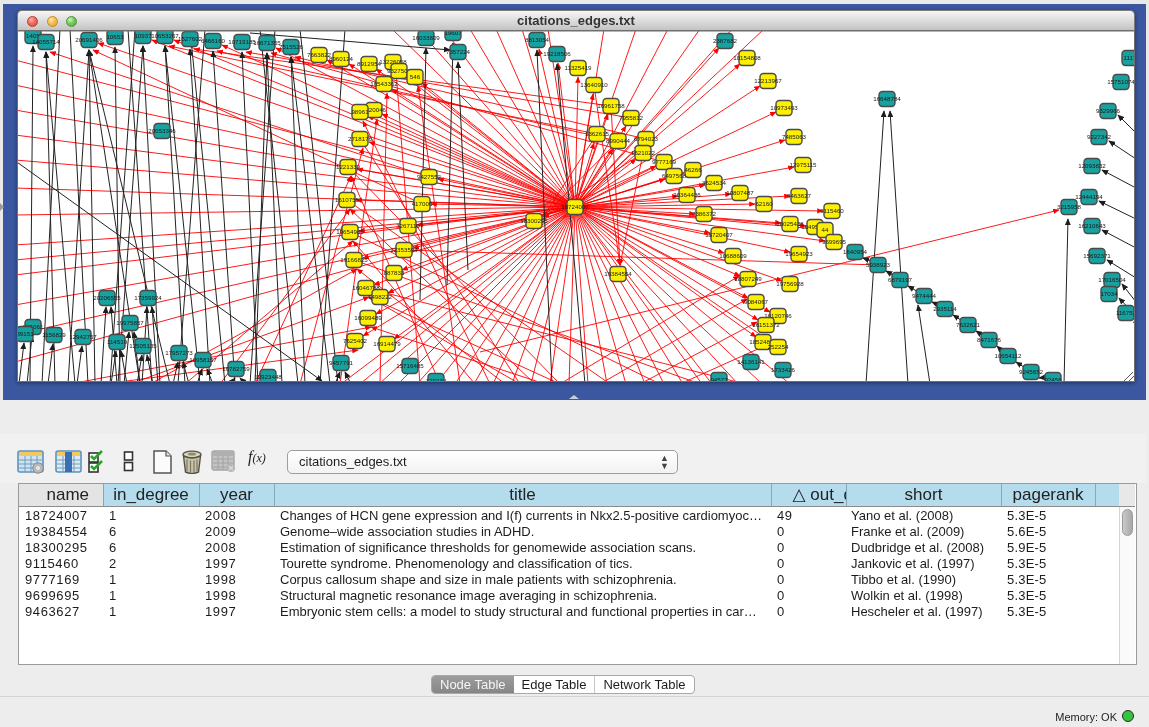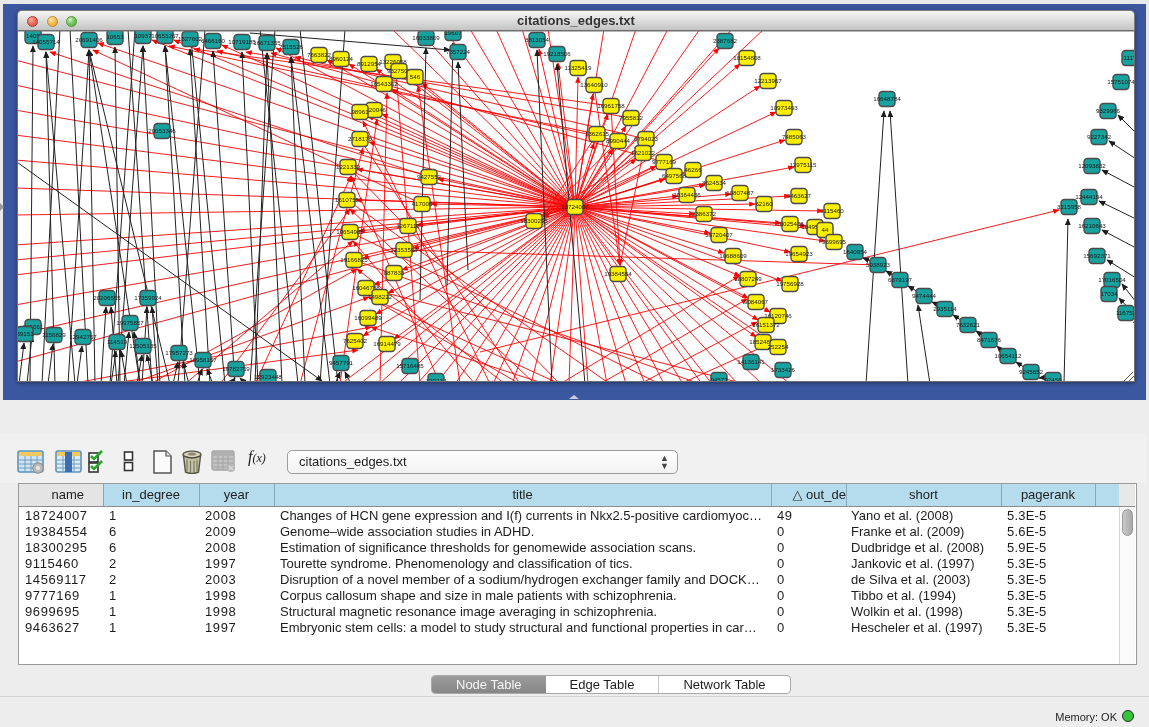--- a/index.html
+++ b/index.html
@@ -11,34 +11,34 @@
 #tly{left:29px;background:radial-gradient(circle at 35% 30%,#ffe9b0,#f6bf51 45%,#e09e2f);border:1px solid #c08b28}
 #tlg{left:48px;background:radial-gradient(circle at 35% 30%,#d2f3c0,#76c963 45%,#52a838);border:1px solid #51962e}
 #tp{position:absolute;left:0;top:400px;width:1149px;height:327px;background:#ededed}
 #tphead{position:absolute;left:0;top:0;width:1146px;height:33px;background:#eaeaea;border-bottom:1px solid #d2d2d2}
 #tphead .lbl{position:absolute;left:8px;top:11px;font-size:13px;color:#2e2e2e}
 #toolbar{position:absolute;left:0;top:34px;width:1146px;height:49px;background:#f1f1f1}
 #combo{position:absolute;left:287px;top:16px;width:391px;height:24px;background:linear-gradient(#ffffff,#f2f2f2);border:1px solid #9d9d9d;border-radius:5px;font-size:13px;color:#1d1d1d;line-height:22px;padding-left:11px}
 #combo .arr{position:absolute;right:8px;top:3px;font-size:9px;color:#444;line-height:8px;text-align:center}
 #tbl{position:absolute;left:18px;top:83px;width:1119px;height:182px;background:#fff;border:1px solid #9a9a9a}
 table{border-collapse:collapse;table-layout:fixed;width:1101px;font-size:13px;color:#1c1c1c}
-th{height:22px;background:#b5dcec;font-size:13px;font-weight:normal;color:#222;border-right:1px solid #85a8ba;border-bottom:1px solid #8c8c8c;overflow:hidden;white-space:nowrap}
+th{height:22px;background:#b5dcec;font-size:17px;font-weight:normal;color:#222;border-right:1px solid #85a8ba;border-bottom:1px solid #8c8c8c;overflow:hidden;white-space:nowrap}
 th.first{background:#e4e4e4;border-right:1px solid #9f9f9f}
 td{height:14px;line-height:14px;padding:2px 0 0 6px;overflow:hidden;white-space:nowrap}
 td.c1{padding-left:6px;letter-spacing:.6px}
 td.c2{letter-spacing:.6px}
 td.c3{letter-spacing:.6px}
 td.c5{letter-spacing:.4px}
 td.c6{padding-left:5px}
 td.c7{letter-spacing:.2px}
 #vsb{position:absolute;right:1px;top:23px;width:16px;height:157px;background:#fafafa;border-left:1px solid #d5d5d5}
 #vsb .th{position:absolute;left:2px;top:2px;width:11px;height:27px;border-radius:6px;background:linear-gradient(90deg,#c9c9c9,#a8a8a8);border:1px solid #9b9b9b}
 #corner{position:absolute;right:1px;top:0;width:16px;height:23px;background:#e8e8e8;border-bottom:1px solid #8c8c8c}
 #tabs{position:absolute;left:431px;top:275px;height:19px;display:flex;border:1px solid #a9a9a9;border-radius:4px;overflow:hidden;background:#fff}
-#tabs div{font-size:13px;line-height:17px;padding:0 24px;color:#1d1d1d}
+#tabs div{font-size:13px;line-height:17px;padding:0 8px;color:#1d1d1d}
 #tabs .sel{background:linear-gradient(#9d9d9d,#868686);color:#f5f5f5}
 #tabs .sep{width:1px;padding:0;background:#c7c7c7}
 #status{position:absolute;left:0;top:296px;width:1149px;height:37px;background:#ededed;border-top:1px solid #d4d4d4}
 #mem{position:absolute;right:32px;top:14px;font-size:11px;color:#1e1e1e}
 #dot{position:absolute;right:15px;top:13px;width:12px;height:12px;border-radius:50%;background:#35c53a;border:1.5px solid #2b2b2b}
 .icon{position:absolute;top:16px}
 </style></head><body>
 <div id="blue">
   <div id="win">
     <div id="titlebar">
@@ -669,36 +669,26 @@
             <td class="c1">9115460</td>
             <td class="c2">2</td>
             <td class="c3">1997</td>
             <td class="c4">Tourette syndrome. Phenomenology and classification of tics.</td>
             <td class="c5">0</td>
             <td class="c6">Jankovic et al. (1997)</td>
             <td class="c7">5.3E-5</td>
             <td></td>
           </tr>
 <tr>
-            <td class="c1">14569117</td>
-            <td class="c2">2</td>
-            <td class="c3">2003</td>
-            <td class="c4">Disruption of a novel member of a sodium/hydrogen exchanger family and DOCK…</td>
-            <td class="c5">0</td>
-            <td class="c6">de Silva et al. (2003)</td>
-            <td class="c7">5.3E-5</td>
-            <td></td>
-          </tr>
-<tr>
             <td class="c1">9777169</td>
             <td class="c2">1</td>
             <td class="c3">1998</td>
             <td class="c4">Corpus callosum shape and size in male patients with schizophrenia.</td>
             <td class="c5">0</td>
-            <td class="c6">Tibbo et al. (1994)</td>
+            <td class="c6">Tibbo et al. (1990)</td>
             <td class="c7">5.3E-5</td>
             <td></td>
           </tr>
 <tr>
             <td class="c1">9699695</td>
             <td class="c2">1</td>
             <td class="c3">1998</td>
             <td class="c4">Structural magnetic resonance image averaging in schizophrenia.</td>
             <td class="c5">0</td>
             <td class="c6">Wolkin et al. (1998)</td>

